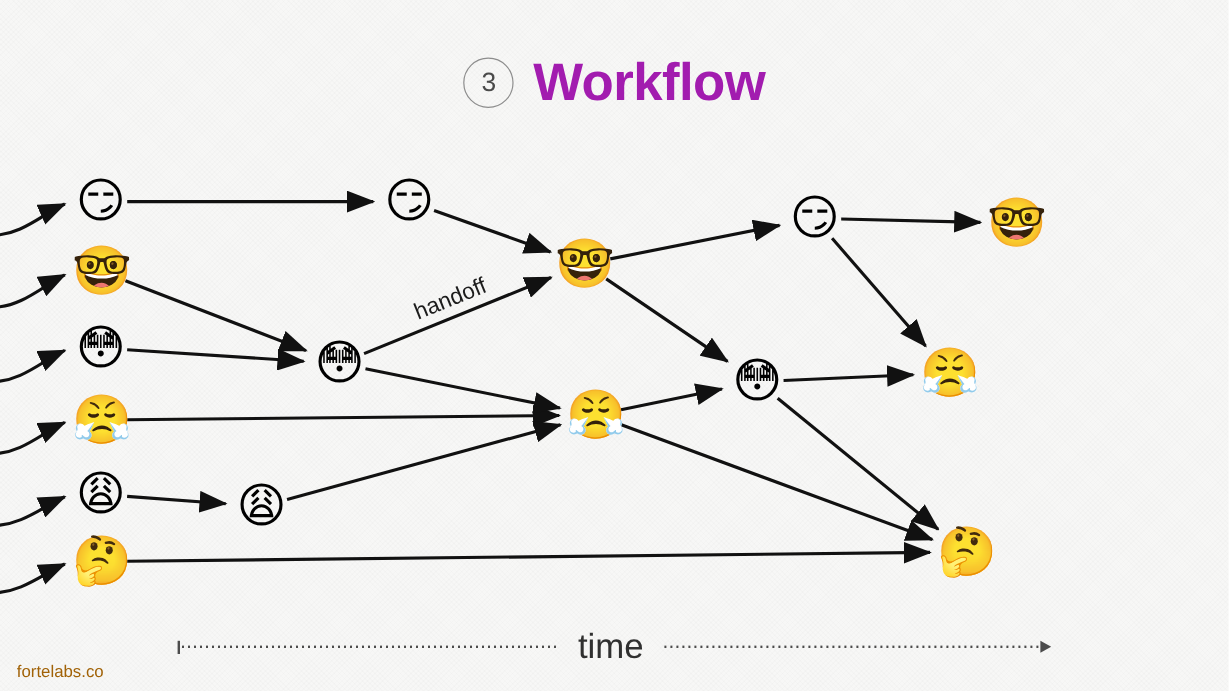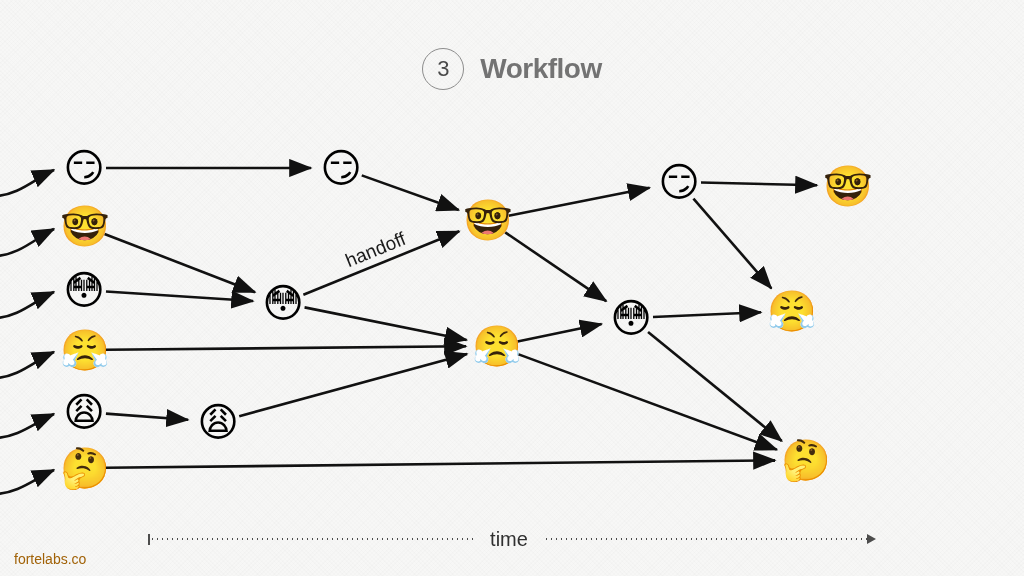--- a/index.html
+++ b/index.html
@@ -48,23 +48,23 @@
     display: flex;
     align-items: center;
     justify-content: center;
     font-size: 22px;
     color: #4a4a4a;
     font-weight: 400;
     margin-right: 16px;
     box-sizing: border-box;
   }
   .title-text {
-    font-size: 28px;
+    font-size: 44px;
     font-weight: bold;
-    color: #737373;
+    color: #a21caf;
     letter-spacing: -0.5px;
     line-height: 1;
   }
 
   
   .graph {
     position: absolute;
     inset: 0;
     z-index: 2;
   }
@@ -114,21 +114,21 @@
     flex: 1 1 auto;
     height: 2px;
     background-image: radial-gradient(circle, #4c4c4c 0 0.9px, rgba(0,0,0,0) 1.1px);
     background-size: 5px 2px;
     background-repeat: repeat-x;
     background-position: left center;
   }
   .axis-label {
     flex: 0 0 auto;
     padding: 0 16px;
-    font-size: 20px;
+    font-size: 29px;
     color: #303030;
     line-height: 1;
   }
   .axis-arrow {
     flex: 0 0 auto;
     width: 0;
     height: 0;
     border-top: 5px solid transparent;
     border-bottom: 5px solid transparent;
     border-left: 9px solid #4c4c4c;

